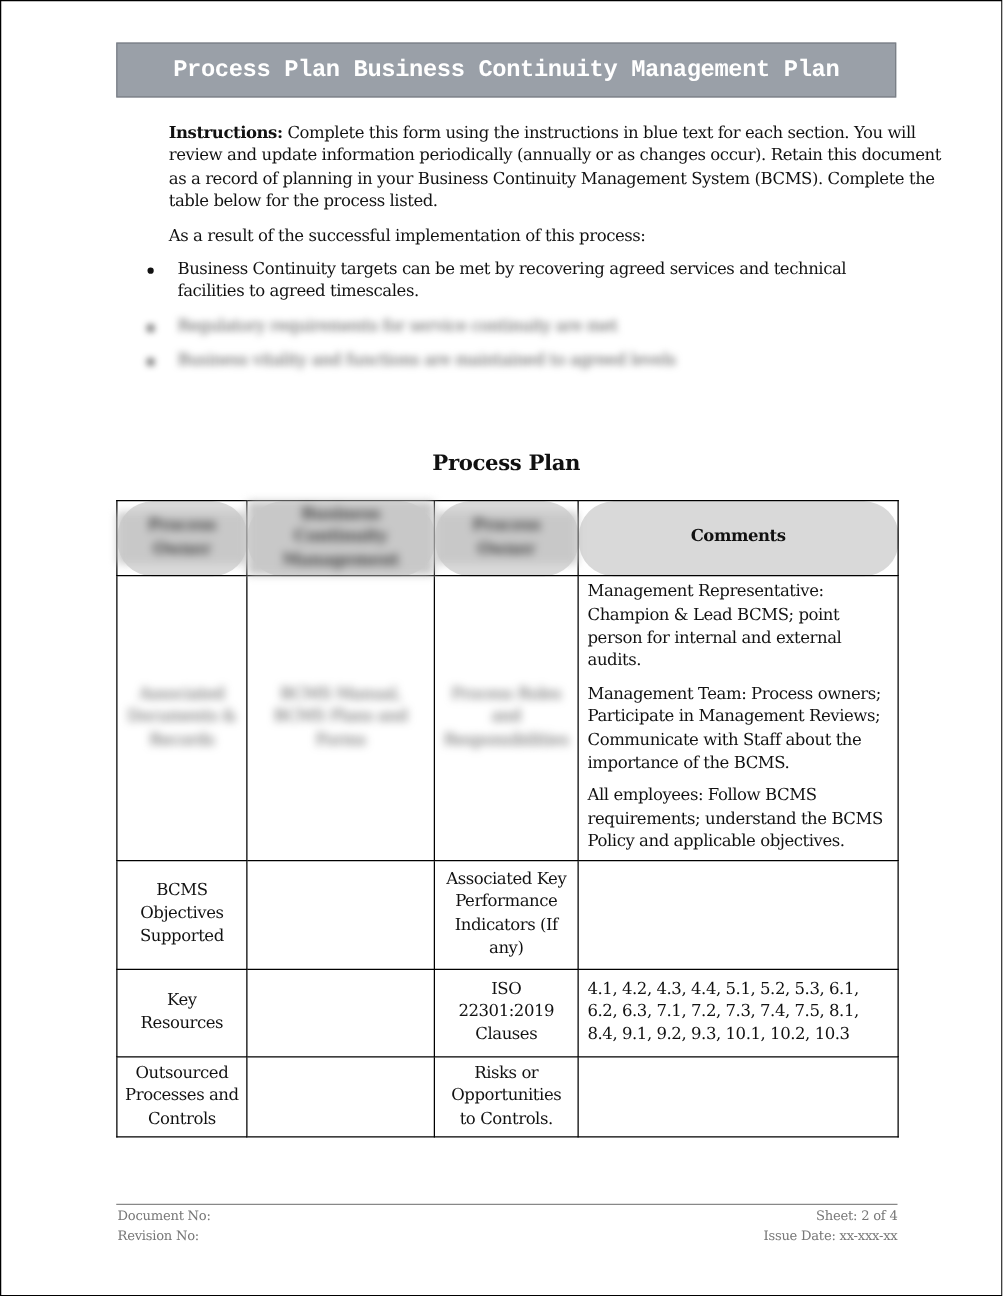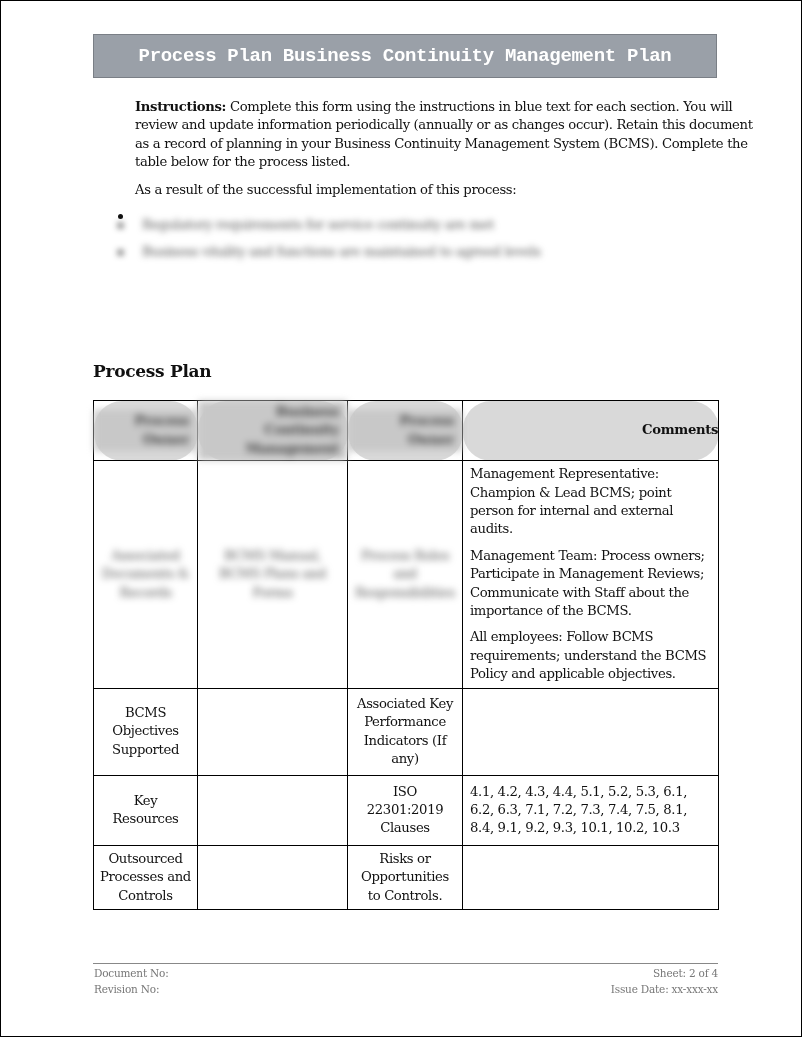--- a/index.html
+++ b/index.html
@@ -28,29 +28,29 @@
   .bullets { position: absolute; left: 93px; top: 206px; width: 625px; margin: 0; padding: 0; list-style: none; }
   .bullets li {
     position: relative; padding-left: 48px; font-size: 13.2px; line-height: 18.4px;
     letter-spacing: -0.35px; margin-bottom: 9px;
   }
   .bullets li .dot {
     position: absolute; left: 24px; top: 7px; width: 5px; height: 5px; border-radius: 50%; background: #111;
   }
   .bullets li.blurred { filter: blur(3px); color: #555; }
   .section-heading {
-    position: absolute; left: 92px; width: 624px; top: 360px; text-align: left;
+    position: absolute; left: 92px; width: 624px; top: 360px; text-align: center;
     font-size: 17px; font-weight: bold; letter-spacing: -0.3px;
   }
   table.plan {
     position: absolute; left: 92px; top: 399px; width: 625px; border-collapse: collapse;
     font-size: 13.2px; line-height: 18.4px; letter-spacing: -0.35px; table-layout: fixed;
   }
   table.plan td, table.plan th { border: 1.5px solid #000; vertical-align: middle; }
-  table.plan th { background: #d9d9d9; height: 40px; font-weight: bold; text-align: right; padding: 0; border-radius: 28px; }
+  table.plan th { background: #d9d9d9; height: 40px; font-weight: bold; text-align: center; padding: 0; border-radius: 28px; }
   .blur-head { display: inline-block; filter: blur(3.5px); color: #444; background: #c8c8c8; padding: 2px 8px; }
   .blur-cell { filter: blur(3.5px); color: #555; text-align: center; }
   td.center { text-align: center; padding: 4px 6px; }
   td.comments { padding: 4px 7px; vertical-align: top; }
   td.comments p { margin: 0 0 8px 0; }
   td.comments p:last-child { margin-bottom: 0; }
   .footer-rule { position: absolute; left: 92px; top: 962px; width: 625px; height: 1px; background: #888; }
   .footer {
     position: absolute; left: 93px; width: 624px; font-size: 10.5px; color: #777; line-height: 15.5px;
     letter-spacing: -0.2px;
@@ -66,21 +66,21 @@
     <span>Process Plan Business Continuity Management Plan</span>
   </div>
 
   <div class="body-text instructions">
     <b>Instructions:</b><span> Complete this form using the instructions in blue text for each section.  You will review and update information periodically (annually or as changes occur).  Retain this document as a record of planning in your Business Continuity Management System (BCMS). Complete the table below for the process listed.</span>
   </div>
 
   <div class="body-text result-intro">As a result of the successful implementation of this process:</div>
 
   <ul class="bullets">
-    <li><span class="dot"></span></li>
+    <li><span class="dot"></span><span>Business Continuity targets can be met by recovering agreed services and technical facilities to agreed timescales.</span></li>
     <li class="blurred"><span class="dot"></span><span>Regulatory requirements for service continuity are met</span></li>
     <li class="blurred"><span class="dot"></span><span>Business vitality and functions are maintained to agreed levels</span></li>
   </ul>
 
   <div class="section-heading">Process Plan</div>
 
   <table class="plan">
     <colgroup>
       <col style="width:104px">
       <col style="width:150px">

